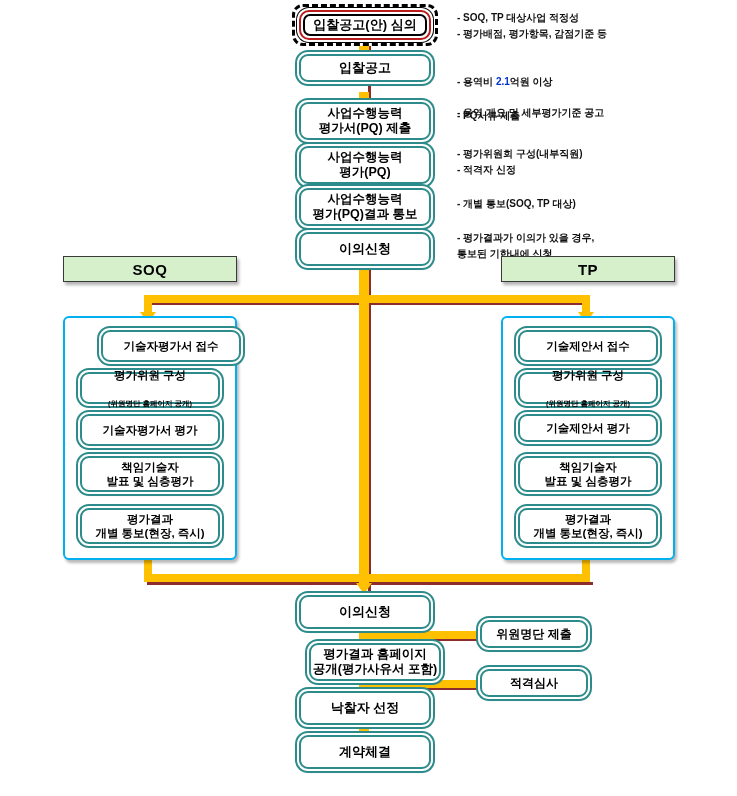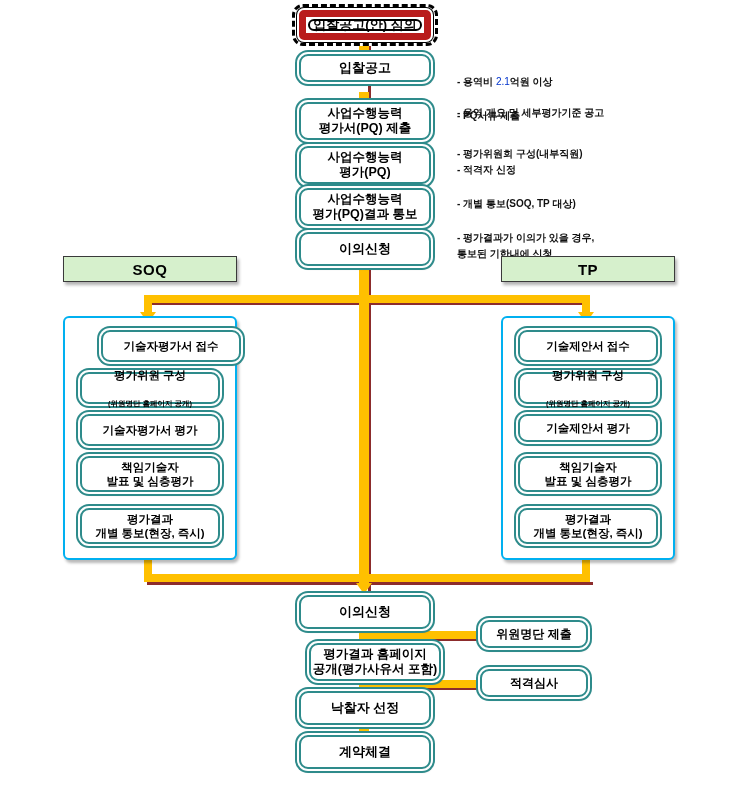--- a/index.html
+++ b/index.html
@@ -50,22 +50,22 @@
     font-weight:bold;
   }
   .box .ln{display:block;line-height:1.22;white-space:nowrap;}
   .box .sub{display:block;font-size:7.5px;font-weight:bold;line-height:1.3;margin-top:17px;}
 
   
   .box-dashed{
     position:absolute;
     box-sizing:border-box;
     background:#ffffff;
-    border:7px solid #b91c1c;
-    border-radius:5px;
+    border:2px solid #b91c1c;
+    border-radius:10px;
     box-shadow:0 0 0 2px #ffffff, 0 0 0 3px #000;
     z-index:3;
   }
   .box-dashed .inner{
     position:absolute;inset:2px;
     border:2px solid #000;
     border-radius:7px;
     background:#fff;
     display:flex;align-items:center;justify-content:center;
     font-weight:bold;color:#000;
@@ -106,21 +106,21 @@
   
   .note{
     position:absolute;
     color:#111;
     font-weight:bold;
     font-size:10px;
     line-height:1.55;
     white-space:pre-line;
     z-index:3;
   }
-  .note b.hl{color:#0033CC;font-weight:normal;margin-top:40px;}
+  .note b.hl{color:#0033CC;font-weight:bold;margin-top:40px;}
 </style>
 </head>
 <body>
 
 <div id="canvas">
 
   <div class="conn-shadow" style="left:368px;top:44px;width:3px;height:258px;"></div>
   <div class="conn" style="left:359px;top:44px;width:10px;height:10px;"></div>
   <div class="conn" style="left:359px;top:92px;width:10px;height:10px;"></div>
   <div class="conn" style="left:359px;top:140px;width:10px;height:10px;"></div>
@@ -193,20 +193,22 @@
 
   <div class="box" style="left:299px;top:188px;width:132px;height:38px;font-size:12.5px;">
     <span class="ln">사업수행능력</span>
     <span class="ln">평가(PQ)결과 통보</span>
   </div>
 
   <div class="box" style="left:299px;top:232px;width:132px;height:34px;font-size:13px;">
     <span class="ln">이의신청</span>
   </div>
 
+  <div class="note" style="left:457px;top:10px;">- SOQ, TP 대상사업 적정성
+- 평가배점, 평가항목, 감점기준 등</div>
 
   <div class="note" style="left:457px;top:58px;">
     <div><span>- 용역비 </span><b class="hl">2.1</b><span>억원 이상</span></div>
     <div>- 용역 개요 및 세부평가기준 공고</div>
   </div>
 
   <div class="note" style="left:457px;top:108px;">- PQ서류 제출</div>
   <div class="note" style="left:457px;top:146px;">- 평가위원회 구성(내부직원)
 - 적격자 신정</div>
   <div class="note" style="left:457px;top:196px;">- 개별 통보(SOQ, TP 대상)</div>

